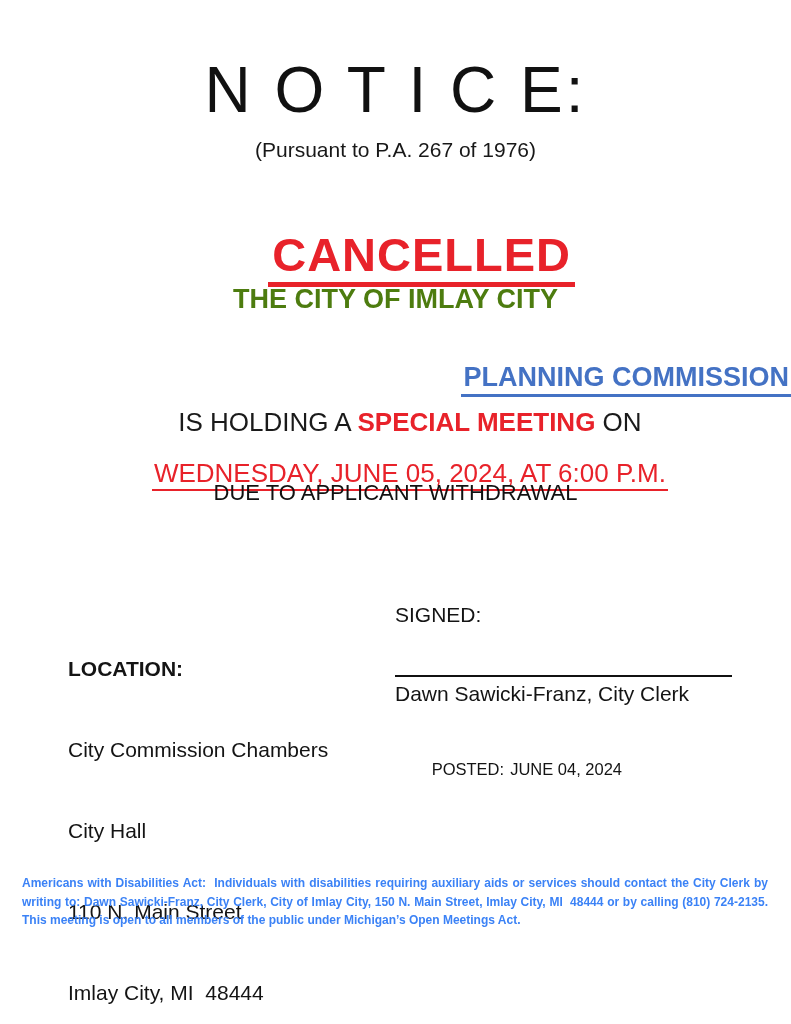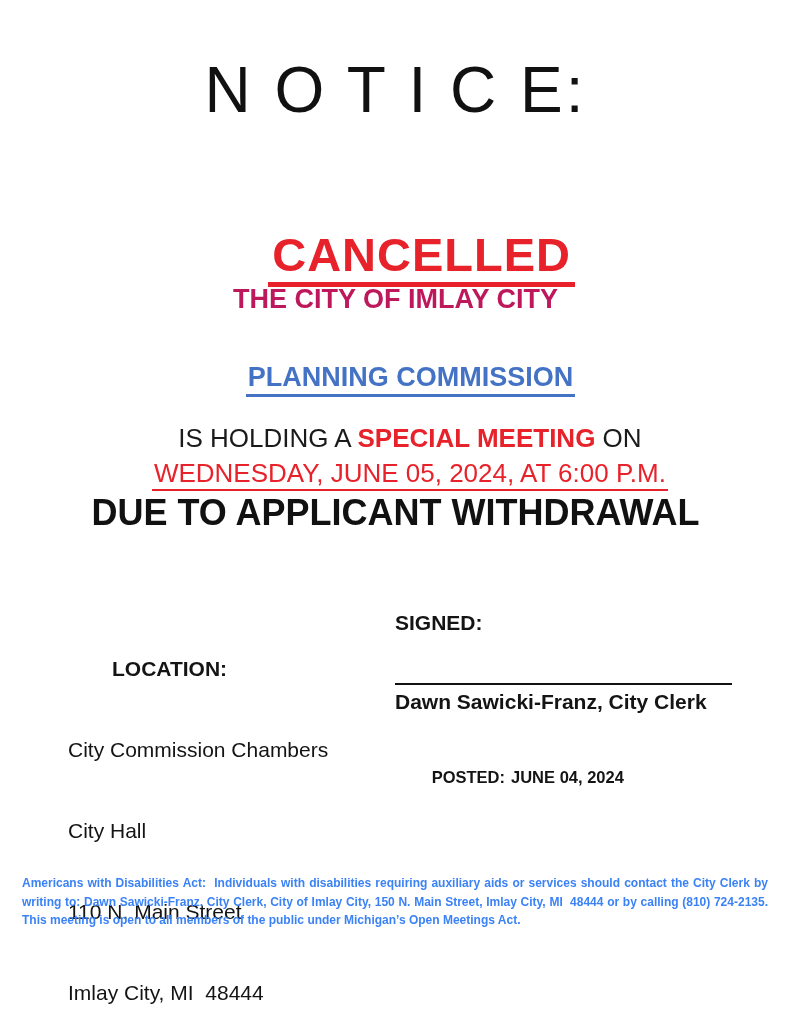--- a/index.html
+++ b/index.html
@@ -46,87 +46,86 @@
     font-weight: bold;
     color: var(--red);
     letter-spacing: 1px;
     border-bottom: 5px solid var(--red);
     padding: 0 4px 4px 4px;
   }
   .body-line1 {
     top: 284px;
     font-size: 27px;
     font-weight: bold;
-    color: #be185d;
+    color: #4d7c0f;
   }
   .body-line2 {
     top: 337px;
     font-size: 27px;
     line-height: 1;
+    text-align: right;
   }
   .planning-text {
     display: inline-block;
     font-weight: bold;
     color: var(--blue);
     border-bottom: 3px solid var(--blue);
     padding: 0 2px 3px 2px;
   }
   .body-line3 {
-    top: 392px;
+    top: 376px;
     font-size: 26px;
     color: #1a1a1a;
   }
   .special-meeting {
     font-weight: bold;
     color: var(--red);
   }
   .body-line4 {
     top: 434px;
     font-size: 26px;
     line-height: 1;
   }
   .date-text {
     display: inline-block;
     color: var(--red);
     border-bottom: 2px solid var(--red);
     padding: 0 2px 3px 2px;
   }
   .body-line5 {
-    top: 492px;
-    font-size: 36px;
-    font-weight: bold;
+    top: 480px;
+    font-size: 22px;
+    font-weight: normal;
     color: #111111;
   }
   .two-col {
     position: absolute;
     top: 601px;
     left: 0;
     right: 0;
   }
   .location-block {
     position: absolute;
     left: 68px;
     top: 0;
     width: 320px;
     font-size: 21px;
     line-height: 27px;
     white-space: pre-wrap;
   }
   .location-label {
     font-weight: bold;
-    margin-left: 44px;
   }
   .signed-block {
     position: absolute;
     left: 395px;
-    top: 8px;
+    top: 0;
     width: 340px;
     font-size: 21px;
     line-height: 27px;
-    font-weight: bold;
   }
   .signature-line {
     border: none;
     border-top: 2px solid #111111;
     margin: 47px 0 0 0;
     width: 337px;
   }
   .signed-name {
     margin-top: 3px;
   }
@@ -151,20 +150,21 @@
     color: #3b82f6;
   }
 </style>
 </head>
 <body>
 
 <div class="page">
 
   <div class="centered notice-title">N O T I C E:</div>
 
+  <div class="centered notice-subtitle">(Pursuant to P.A. 267 of 1976)</div>
 
   <div class="centered cancelled-line">
     <span class="cancelled-text">CANCELLED</span>
   </div>
 
   <div class="centered body-line1">THE CITY OF IMLAY CITY</div>
 
   <div class="centered body-line2">
     <span class="planning-text">PLANNING COMMISSION</span>
   </div>

